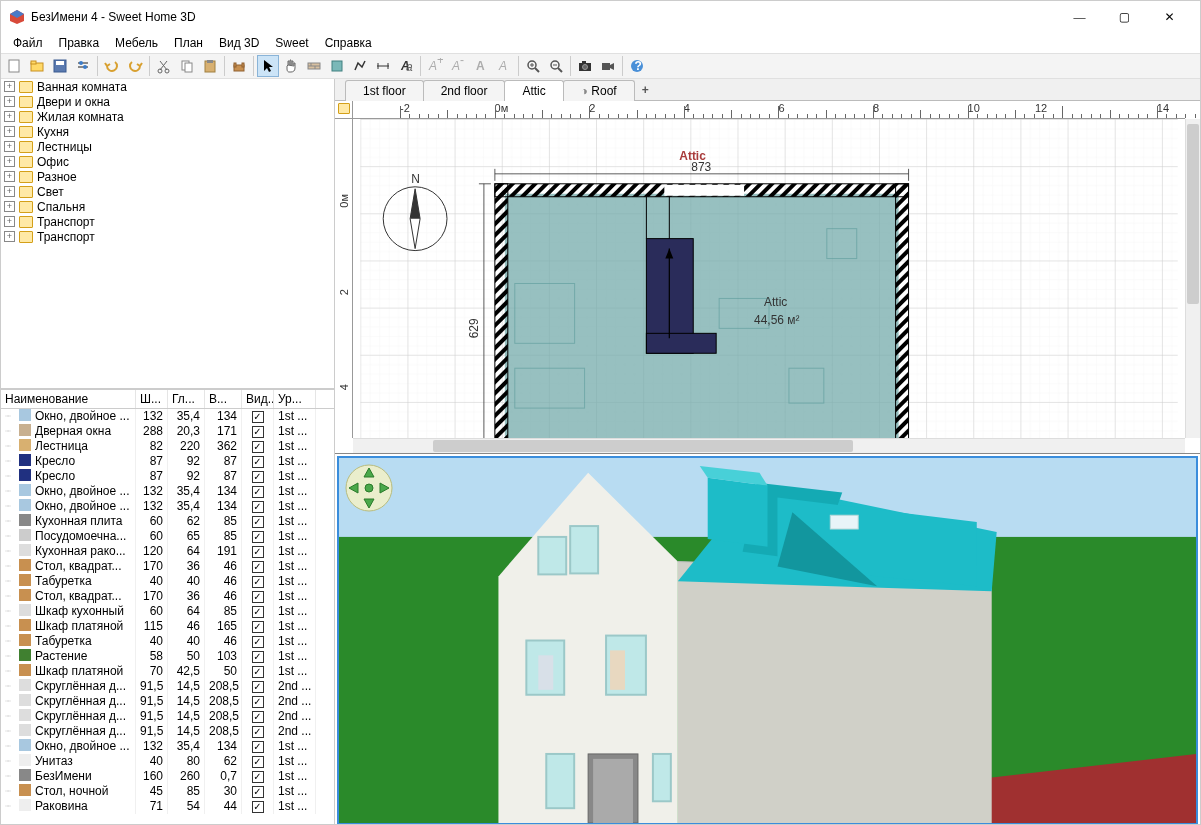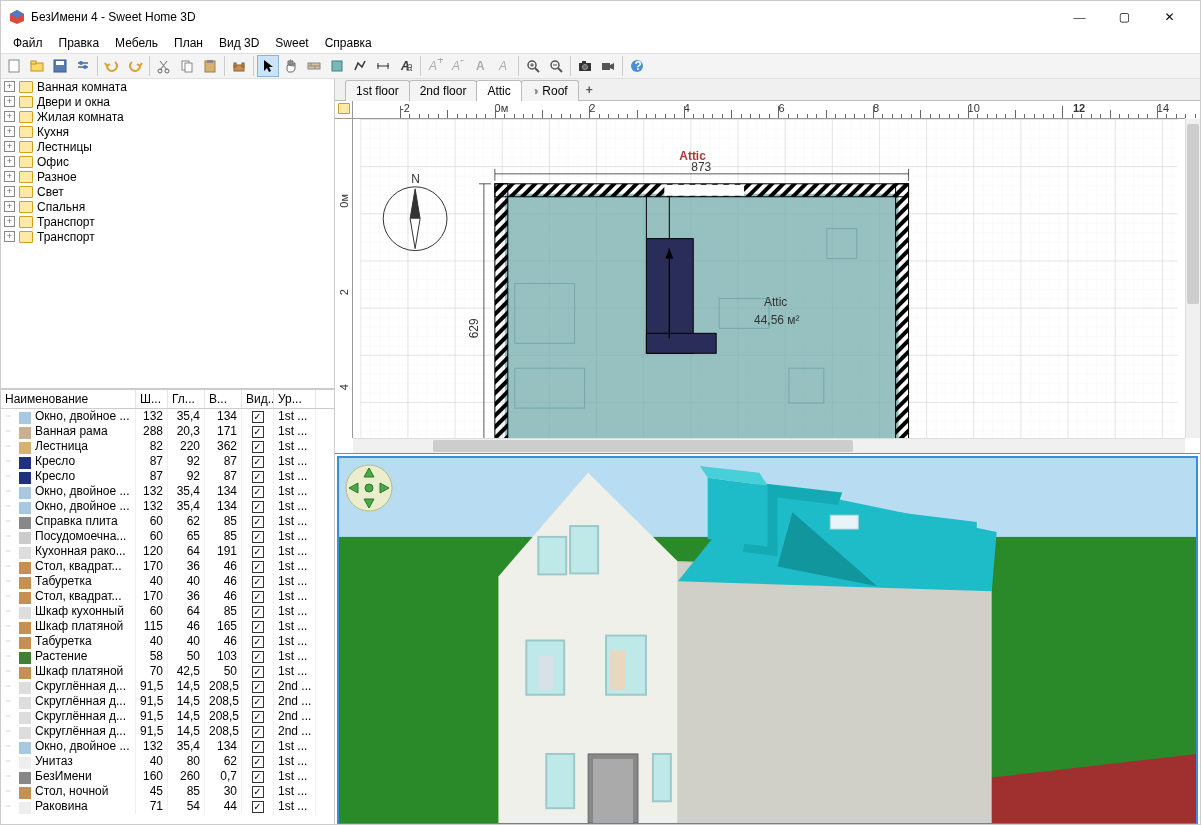--- a/index.html
+++ b/index.html
@@ -33,34 +33,34 @@
 .tree-pm { width: 11px; height: 11px; border: 1px solid #888; font-size: 9px; line-height: 9px; text-align: center; margin-right: 4px; color: #666; }
 .tree-folder { width: 14px; height: 12px; background: #ffe9a6; border: 1px solid #d4a019; border-radius: 1px; margin-right: 4px; }
 .tree-lbl { }
 
 
 .furn-hdr { display: flex; border-top: 1px solid #ccc; border-bottom: 1px solid #ccc; background: #fff; height: 20px; }
 .furn-hdr > div { border-right: 1px solid #e5e5e5; padding: 2px 4px; overflow: hidden; white-space: nowrap; }
 .furn-scroll { flex: 1; overflow-y: scroll; overflow-x: hidden; }
 .frow { display: flex; height: 15px; align-items: center; }
 .frow > div { border-right: 1px solid #f0f0f0; padding: 0 4px; overflow: hidden; white-space: nowrap; height: 15px; line-height: 15px; }
-.c-name { width: 135px; display: flex; align-items: flex-end; }
+.c-name { width: 135px; display: flex; align-items: flex-start; }
 .c-num { text-align: right; }
 .c-w { width: 32px; }
 .c-d { width: 37px; }
 .c-h { width: 37px; }
 .c-v { width: 32px; text-align: center; }
 .c-lvl { width: 42px; }
 .dots { width: 14px; display: inline-block; color: #aaa; font-size: 6px; letter-spacing: -1px; }
 .ficon { width: 12px; height: 12px; margin-right: 4px; display: inline-block; }
 .chk { width: 12px; height: 12px; border: 1px solid #333; display: inline-block; font-size: 10px; line-height: 10px; text-align: center; }
 
 
 .tabs { height: 22px; display: flex; align-items: flex-end; padding-left: 10px; background: #f0f0f0; border-bottom: 1px solid #bbb; }
-.tab { padding: 3px 10px; border: 1px solid #bbb; border-bottom: none; background: #f4f4f4; margin-right: -1px; border-radius: 3px 3px 0 0; position: relative; top: 1px; }
+.tab { padding: 3px 17px; border: 1px solid #bbb; border-bottom: none; background: #f4f4f4; margin-right: -1px; border-radius: 3px 3px 0 0; position: relative; top: 1px; }
 .tab.active { background: #fff; z-index: 2; }
 .addtab { padding: 3px 8px; font-weight: bold; color: #555; }
 
 .plan-container { height: 353px; position: relative; overflow: hidden; border-bottom: 1px solid #888; }
 .ruler-h { position: absolute; top: 0; left: 18px; right: 15px; height: 18px; background: #fff; border-bottom: 1px solid #999; }
 .ruler-h span { position: absolute; top: 1px; font-size: 11px; color: #333; }
 .ruler-h .tick { position: absolute; bottom: 0; width: 1px; height: 6px; background: #666; }
 .ruler-v { position: absolute; top: 18px; left: 0; width: 18px; bottom: 15px; background: #fff; border-right: 1px solid #999; }
 .ruler-v span { position: absolute; left: 3px; font-size: 11px; color: #333; writing-mode: vertical-rl; transform: rotate(180deg); }
 .ruler-corner { position: absolute; top: 0; left: 0; width: 18px; height: 18px; background: #fff; border-right: 1px solid #999; border-bottom: 1px solid #999; }
@@ -349,21 +349,21 @@
           <div class="c-w c-num">132</div>
           <div class="c-d c-num">35,4</div>
           <div class="c-h c-num">134</div>
           <div class="c-v"><span class="chk">✓</span></div>
           <div class="c-lvl">1st ...</div>
         </div>
         <div class="frow">
           <div class="c-name">
             <span class="dots">┈┈</span>
             <span class="ficon" style="background:#c8b090"></span>
-            <span>Ванная рама</span>
+            <span>Дверная окна</span>
           </div>
           <div class="c-w c-num">288</div>
           <div class="c-d c-num">20,3</div>
           <div class="c-h c-num">171</div>
           <div class="c-v"><span class="chk">✓</span></div>
           <div class="c-lvl">1st ...</div>
         </div>
         <div class="frow">
           <div class="c-name">
             <span class="dots">┈┈</span>
@@ -421,21 +421,21 @@
           <div class="c-w c-num">132</div>
           <div class="c-d c-num">35,4</div>
           <div class="c-h c-num">134</div>
           <div class="c-v"><span class="chk">✓</span></div>
           <div class="c-lvl">1st ...</div>
         </div>
         <div class="frow">
           <div class="c-name">
             <span class="dots">┈┈</span>
             <span class="ficon" style="background:#888"></span>
-            <span>Справка плита</span>
+            <span>Кухонная плита</span>
           </div>
           <div class="c-w c-num">60</div>
           <div class="c-d c-num">62</div>
           <div class="c-h c-num">85</div>
           <div class="c-v"><span class="chk">✓</span></div>
           <div class="c-lvl">1st ...</div>
         </div>
         <div class="frow">
           <div class="c-name">
             <span class="dots">┈┈</span>
@@ -751,21 +751,21 @@
           <div class="tick" style="left: 614.6px; height: 12px;"></div>
           <div class="tick" style="left: 624.06px; height: 4px;"></div>
           <div class="tick" style="left: 633.52px; height: 4px;"></div>
           <div class="tick" style="left: 642.98px; height: 4px;"></div>
           <div class="tick" style="left: 652.44px; height: 4px;"></div>
           <div class="tick" style="left: 661.9px; height: 8px;"></div>
           <div class="tick" style="left: 671.36px; height: 4px;"></div>
           <div class="tick" style="left: 680.82px; height: 4px;"></div>
           <div class="tick" style="left: 690.28px; height: 4px;"></div>
           <div class="tick" style="left: 699.74px; height: 4px;"></div>
-          <span style="left: 720px; font-weight: bold;">12</span>
+          <span style="left: 682px;">12</span>
           <div class="tick" style="left: 709.2px; height: 12px;"></div>
           <div class="tick" style="left: 718.66px; height: 4px;"></div>
           <div class="tick" style="left: 728.12px; height: 4px;"></div>
           <div class="tick" style="left: 737.58px; height: 4px;"></div>
           <div class="tick" style="left: 747.04px; height: 4px;"></div>
           <div class="tick" style="left: 756.5px; height: 8px;"></div>
           <div class="tick" style="left: 765.96px; height: 4px;"></div>
           <div class="tick" style="left: 775.42px; height: 4px;"></div>
           <div class="tick" style="left: 784.88px; height: 4px;"></div>
           <div class="tick" style="left: 794.34px; height: 4px;"></div>

